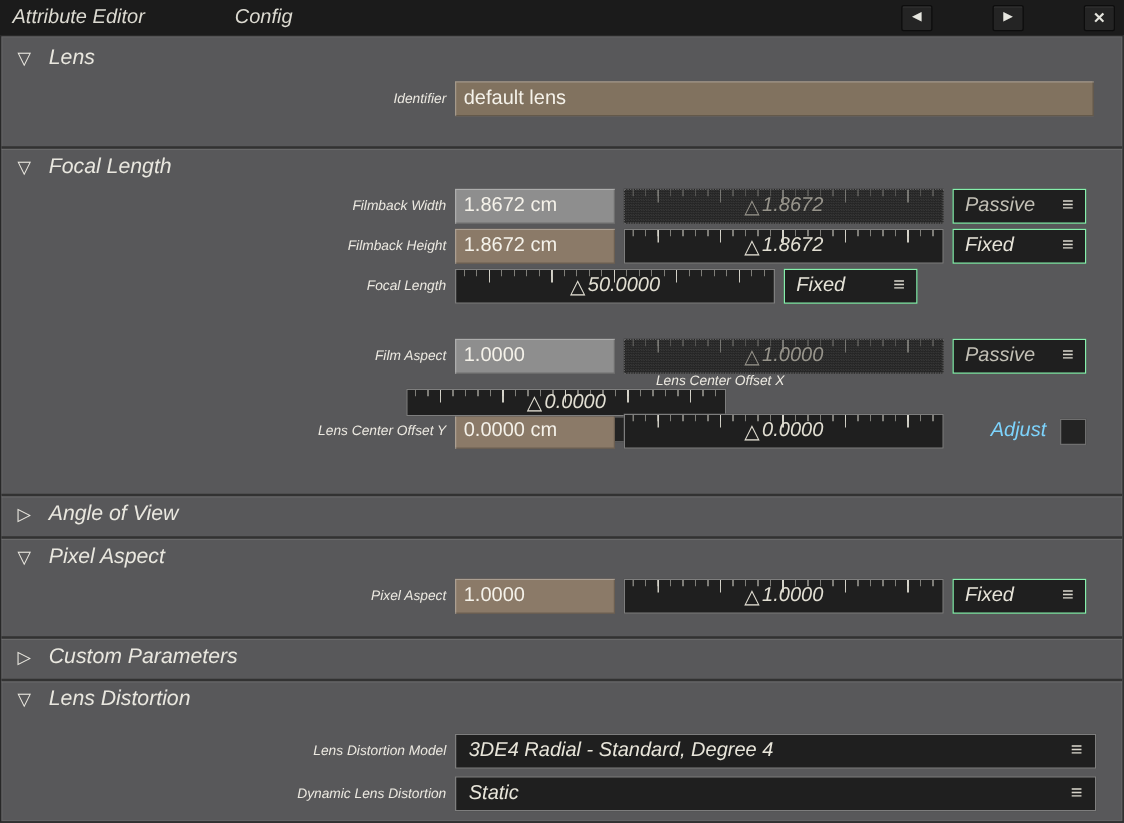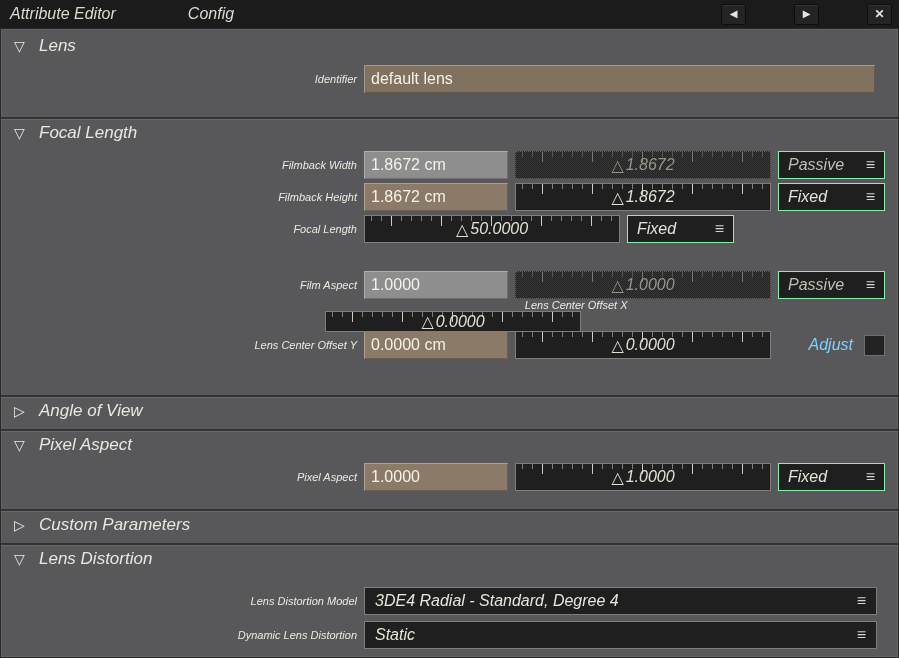--- a/index.html
+++ b/index.html
@@ -25,21 +25,21 @@
   .sec-header { height:28px; display:flex; align-items:center; padding-left:13px;
     font-style:italic; font-size:17px; }
   .tri { width:25px; font-style:normal; font-size:14px; color:#eceae2; flex:0 0 25px; }
 
   .separator { height:2px; background:#323232; box-shadow:0 1px 0 rgba(255,255,255,.10); }
 
   .row { display:flex; align-items:center; height:28px; }
   .row-label { width:356px; text-align:right; font-style:italic; font-size:11px;
     color:#ece9e1; white-space:nowrap; }
 
-  .value-input { width:144px; height:28px; margin-left:7px; background:#8b7a68;
+  .value-input { width:128px; height:28px; margin-left:7px; background:#8b7a68;
     color:#f5f2ea; font-size:16px; display:flex; align-items:center; padding-left:7px;
     box-shadow:inset 1px 1px 0 rgba(255,255,255,.28), inset -1px -1px 0 rgba(0,0,0,.22);
     white-space:nowrap; overflow:hidden; }
   .value-input.gray { background:#8e8e8e; }
   .value-input.wide { width:511px; background:#81725f; }
 
   .slider { width:256px; height:28px; margin-left:7px; background:#1f1f1f;
     border:1px solid #7e7e7e; position:relative; display:flex; align-items:center;
     justify-content:center; font-style:italic; font-size:16px; color:#e2dfd3; }
   .slider::before { content:""; position:absolute; left:2px; right:2px; top:0; height:10px;

